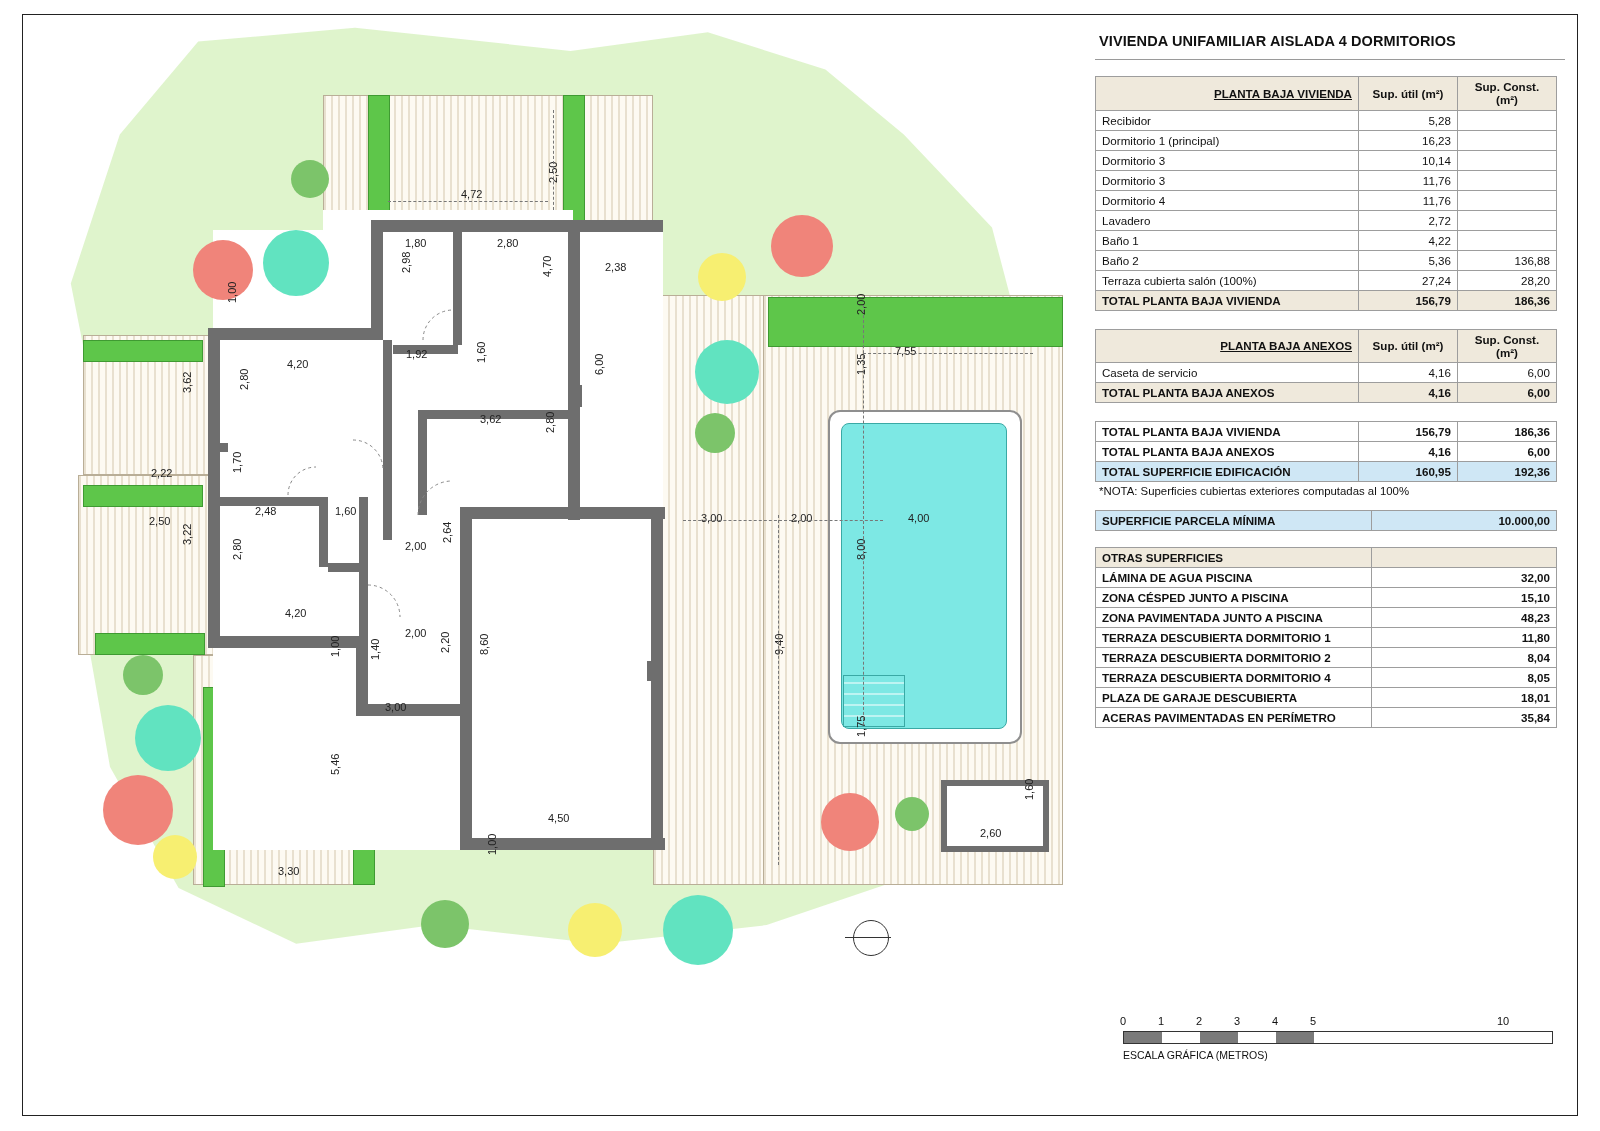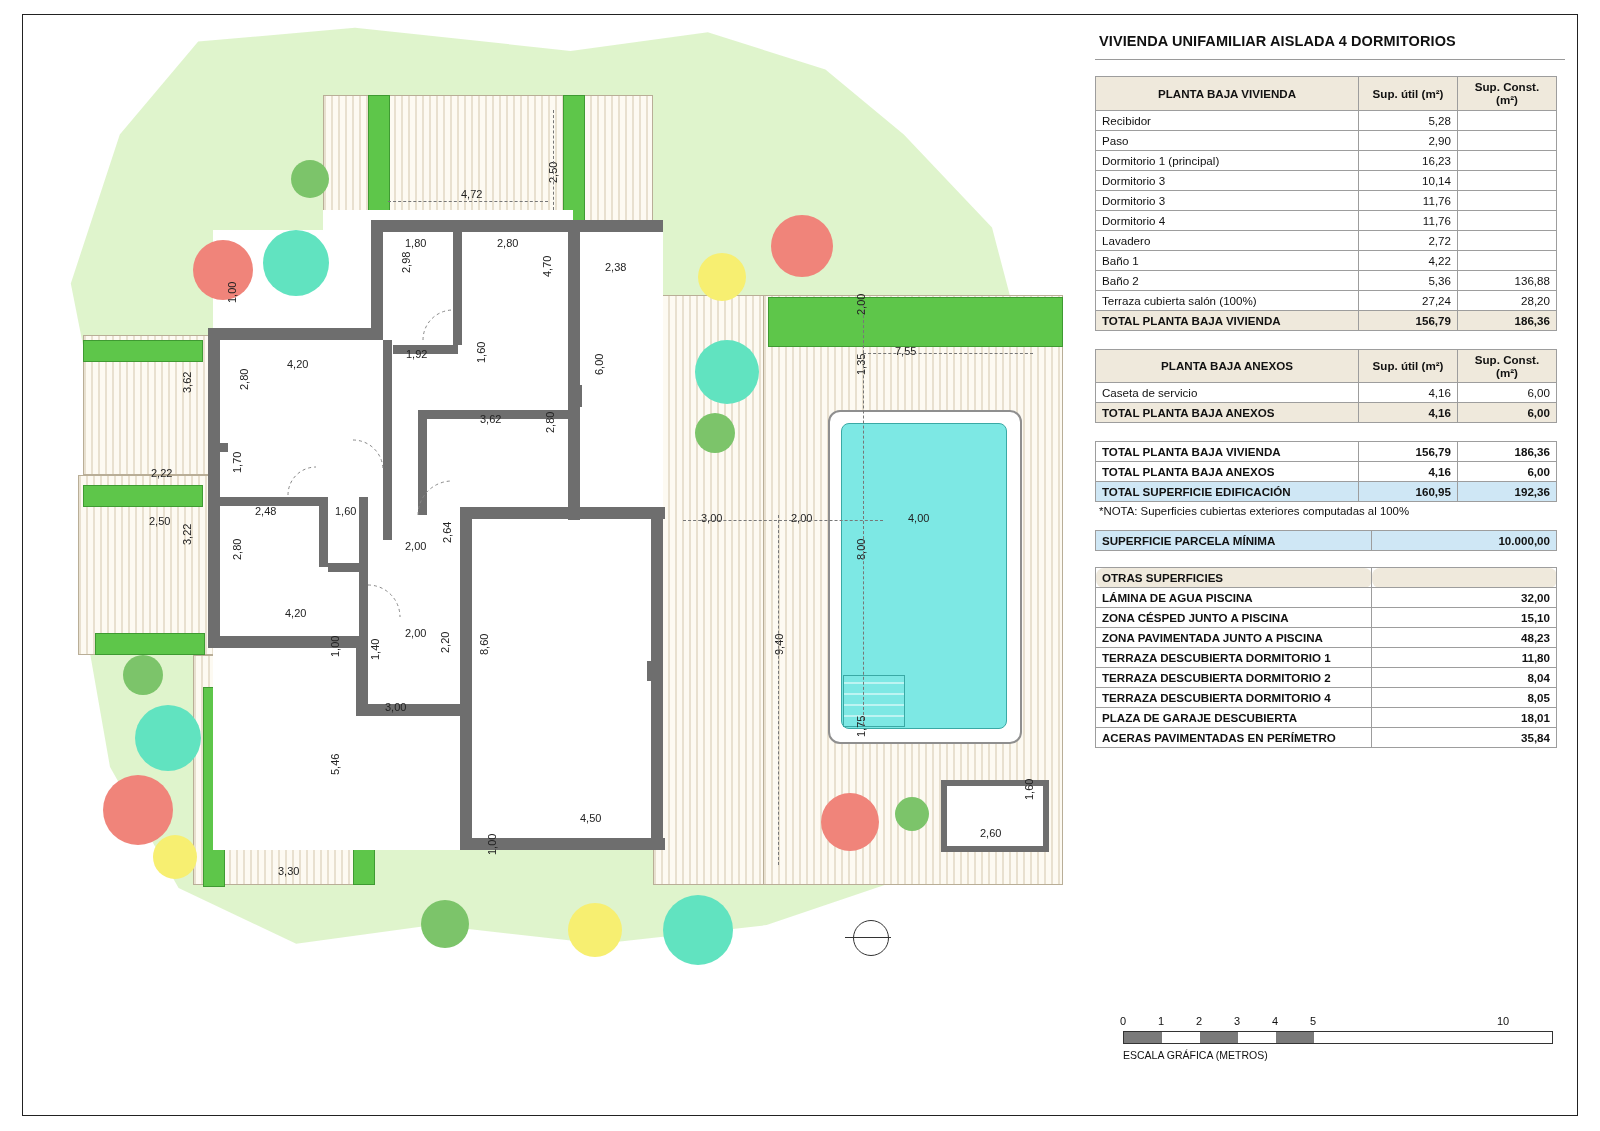--- a/index.html
+++ b/index.html
@@ -30,27 +30,27 @@
   .dashv{position:absolute;border-left:1px dashed #777;}
   .northsym{position:absolute;width:34px;height:34px;border:1.4px solid #333;border-radius:50%;}
   .northsym:before{content:"";position:absolute;left:-9px;top:16px;width:46px;height:0;border-top:1.4px solid #333;}
 
   
   .tables{position:absolute;left:1060px;top:0;width:496px;height:1100px;padding:10px 14px 0 12px;box-sizing:border-box;}
   .sheet-title{font-size:14.5px;font-weight:bold;color:#111;letter-spacing:.1px;padding:8px 2px 10px 4px;border-bottom:1px solid #9a9a9a;}
   table{border-collapse:collapse;width:462px;font-size:11.6px;color:#111;}
   td,th{border:1px solid #9d9d9d;padding:3px 6px;font-weight:normal;text-align:left;vertical-align:middle;}
   .hdr td{background:#efe9dc;font-weight:bold;text-align:center;line-height:1.15;}
-  .hdr td.l{text-align:center;}
+  .hdr td.l{text-align:right;text-decoration:underline;}
   .num{text-align:right;width:86px;}
   .tot td{font-weight:bold;background:#efe9dc;}
   .tot2 td{font-weight:bold;background:#fff;}
   .blue td{font-weight:bold;background:#cfe7f5;}
   .note{font-size:11.4px;padding:3px 4px;color:#111;border:none;}
-  .otras td{font-weight:bold;border-radius:8px;}
+  .otras td{font-weight:bold;}
   .otras .h td{background:#efe9dc;}
   .scalewrap{position:absolute;left:1100px;top:1000px;width:430px;}
   .scaleticks{position:relative;height:16px;}
   .scaleticks span{position:absolute;font-size:11px;color:#111;transform:translateX(-50%);}
   .scalebar{position:relative;height:13px;border:1px solid #333;box-sizing:border-box;background:#fff;}
   .scalebar i{position:absolute;top:0;height:100%;background:#7a7a7a;}
   .scalelbl{font-size:10.5px;margin-top:5px;color:#111;}
 </style>
 </head>
 <body>
@@ -170,21 +170,21 @@
     <div class="dimtxt v" style="left:158px;top:530px;">3,22</div>
     <div class="dimtxt v" style="left:208px;top:545px;">2,80</div>
     <div class="dimtxt" style="left:262px;top:592px;">4,20</div>
     <div class="dimtxt" style="left:382px;top:612px;">2,00</div>
     <div class="dimtxt v" style="left:346px;top:645px;">1,40</div>
     <div class="dimtxt v" style="left:416px;top:638px;">2,20</div>
     <div class="dimtxt v" style="left:306px;top:642px;">1,00</div>
     <div class="dimtxt" style="left:362px;top:686px;">3,00</div>
     <div class="dimtxt v" style="left:455px;top:640px;">8,60</div>
     <div class="dimtxt v" style="left:306px;top:760px;">5,46</div>
-    <div class="dimtxt" style="left:525px;top:797px;margin-left:32px;">4,50</div>
+    <div class="dimtxt" style="left:525px;top:797px;">4,50</div>
     <div class="dimtxt" style="left:255px;top:850px;">3,30</div>
     <div class="dimtxt v" style="left:463px;top:840px;">1,00</div>
     <div class="dimtxt" style="left:678px;top:497px;">3,00</div>
     <div class="dimtxt" style="left:768px;top:497px;">2,00</div>
     <div class="dimtxt" style="left:872px;top:330px;">7,55</div>
     <div class="dimtxt v" style="left:832px;top:300px;">2,00</div>
     <div class="dimtxt v" style="left:832px;top:360px;">1,35</div>
     <div class="dimtxt" style="left:885px;top:497px;">4,00</div>
     <div class="dimtxt v" style="left:832px;top:545px;">8,00</div>
     <div class="dimtxt v" style="left:750px;top:640px;">9,40</div>
@@ -206,25 +206,20 @@
     <table style="margin-top:16px;">
       <tbody>
           <tr class="hdr">
         <td class="l">PLANTA BAJA VIVIENDA</td>
         <td class="num">Sup. útil (m²)</td>
         <td class="num">Sup. Const. (m²)</td>
       </tr>
       <tr>
             <td>Recibidor</td>
             <td class="num">5,28</td>
-            <td class="num"></td>
-          </tr>
-      <tr>
-            <td>Paso</td>
-            <td class="num">2,90</td>
             <td class="num"></td>
           </tr>
       <tr>
             <td>Dormitorio 1 (principal)</td>
             <td class="num">16,23</td>
             <td class="num"></td>
           </tr>
       <tr>
             <td>Dormitorio 3</td>
             <td class="num">10,14</td>

